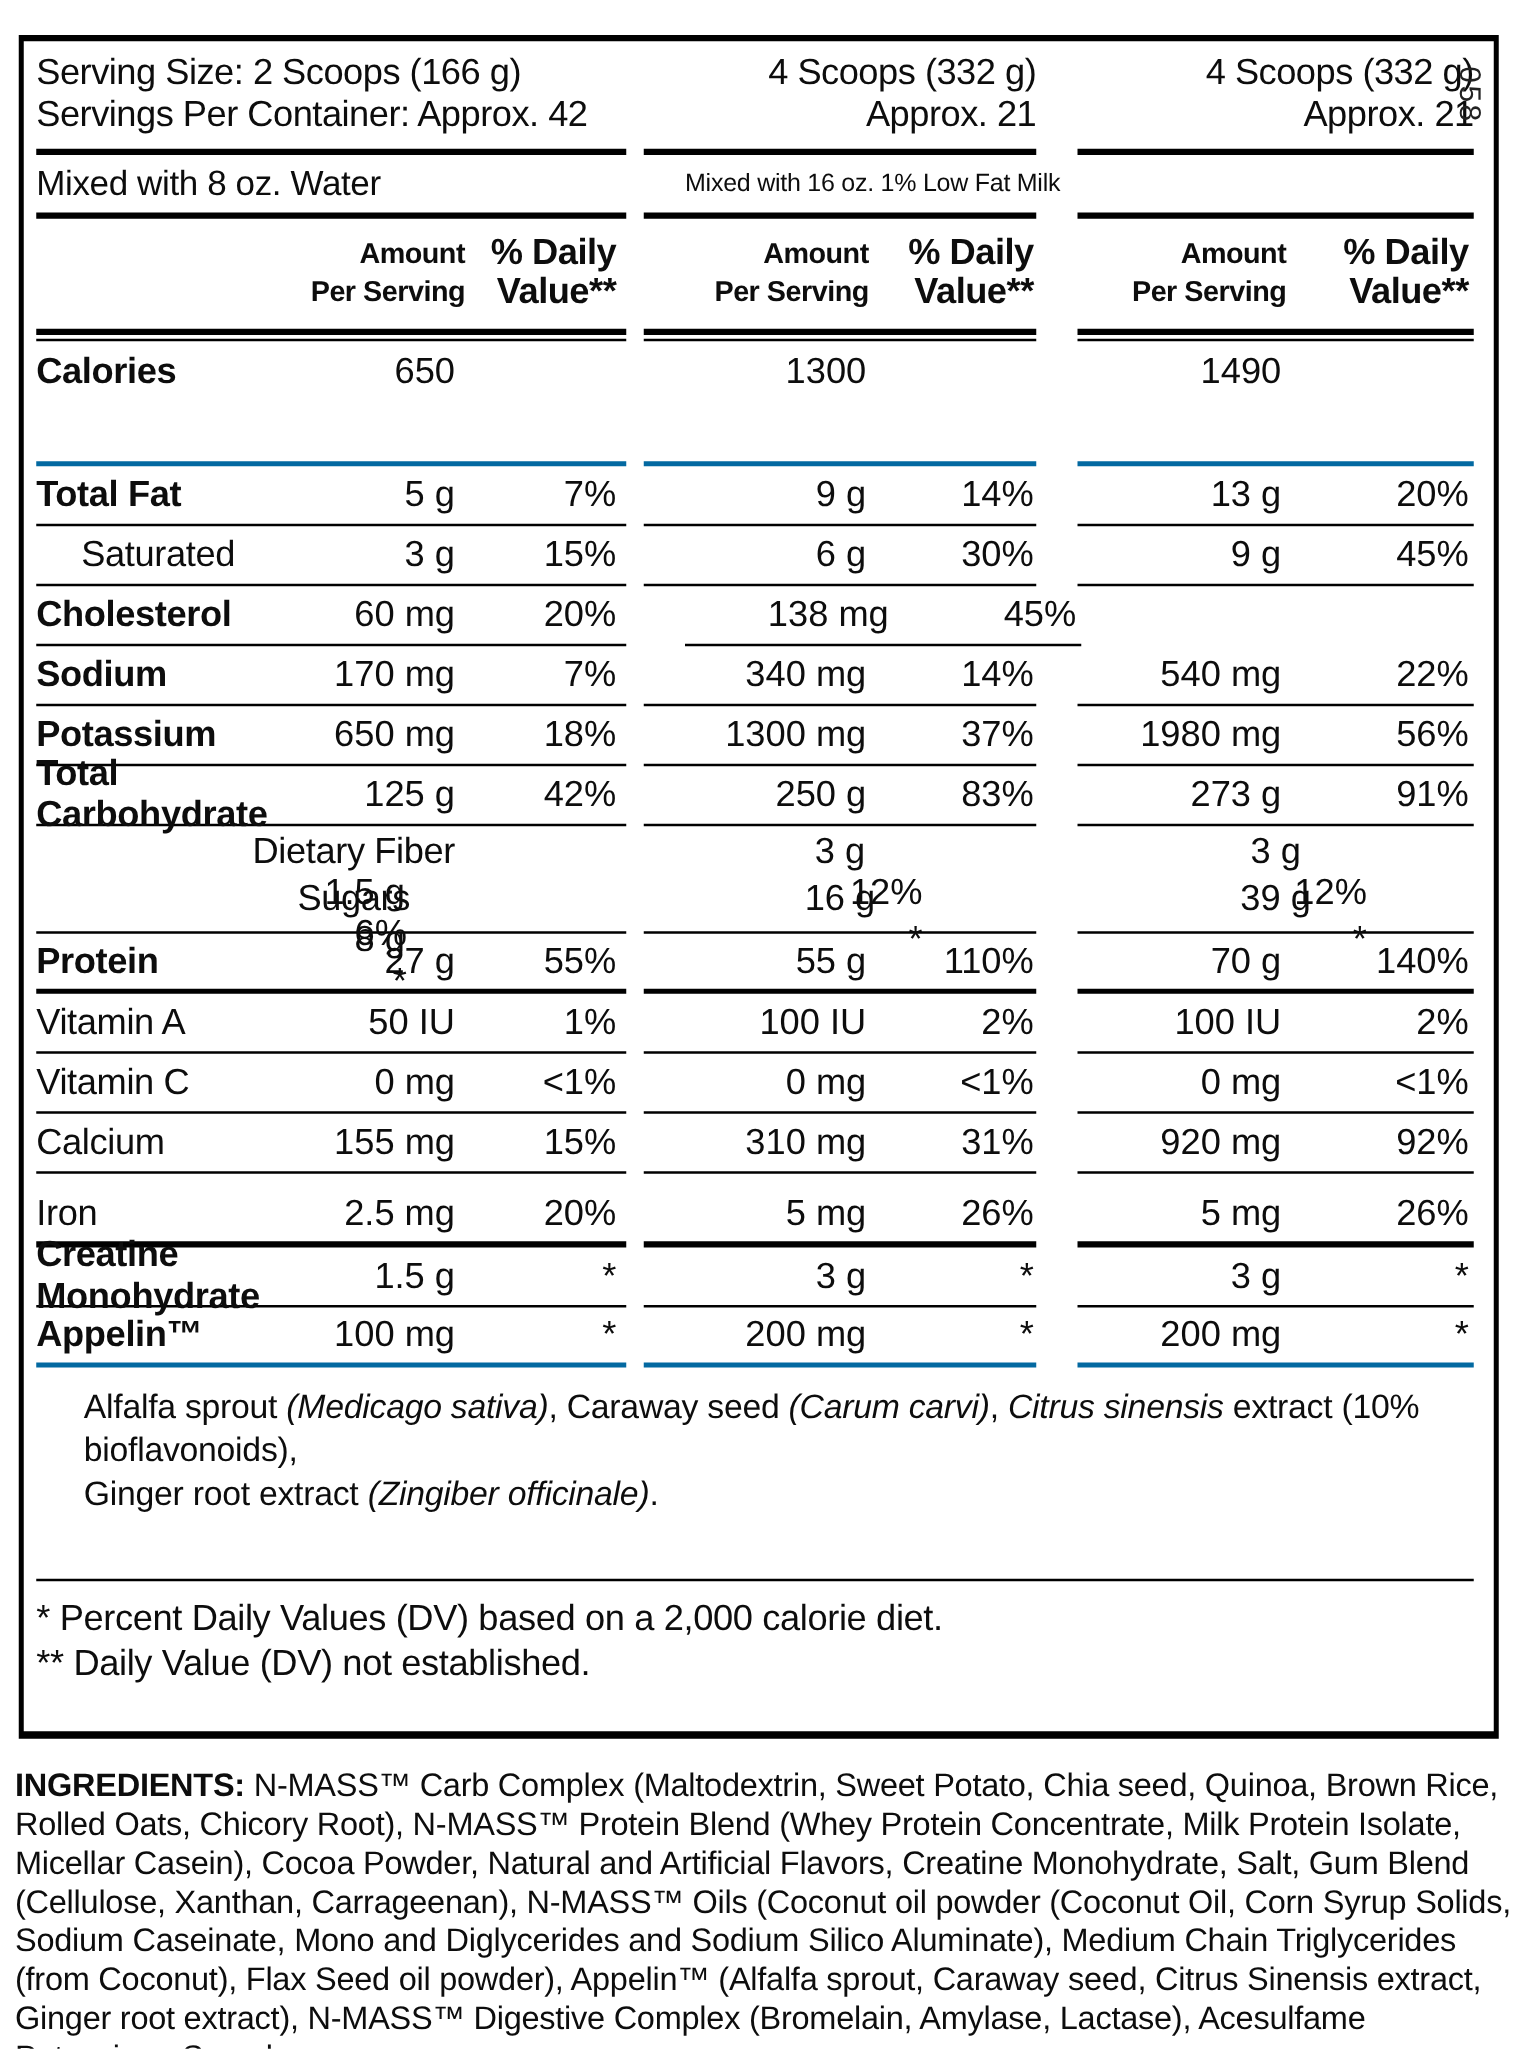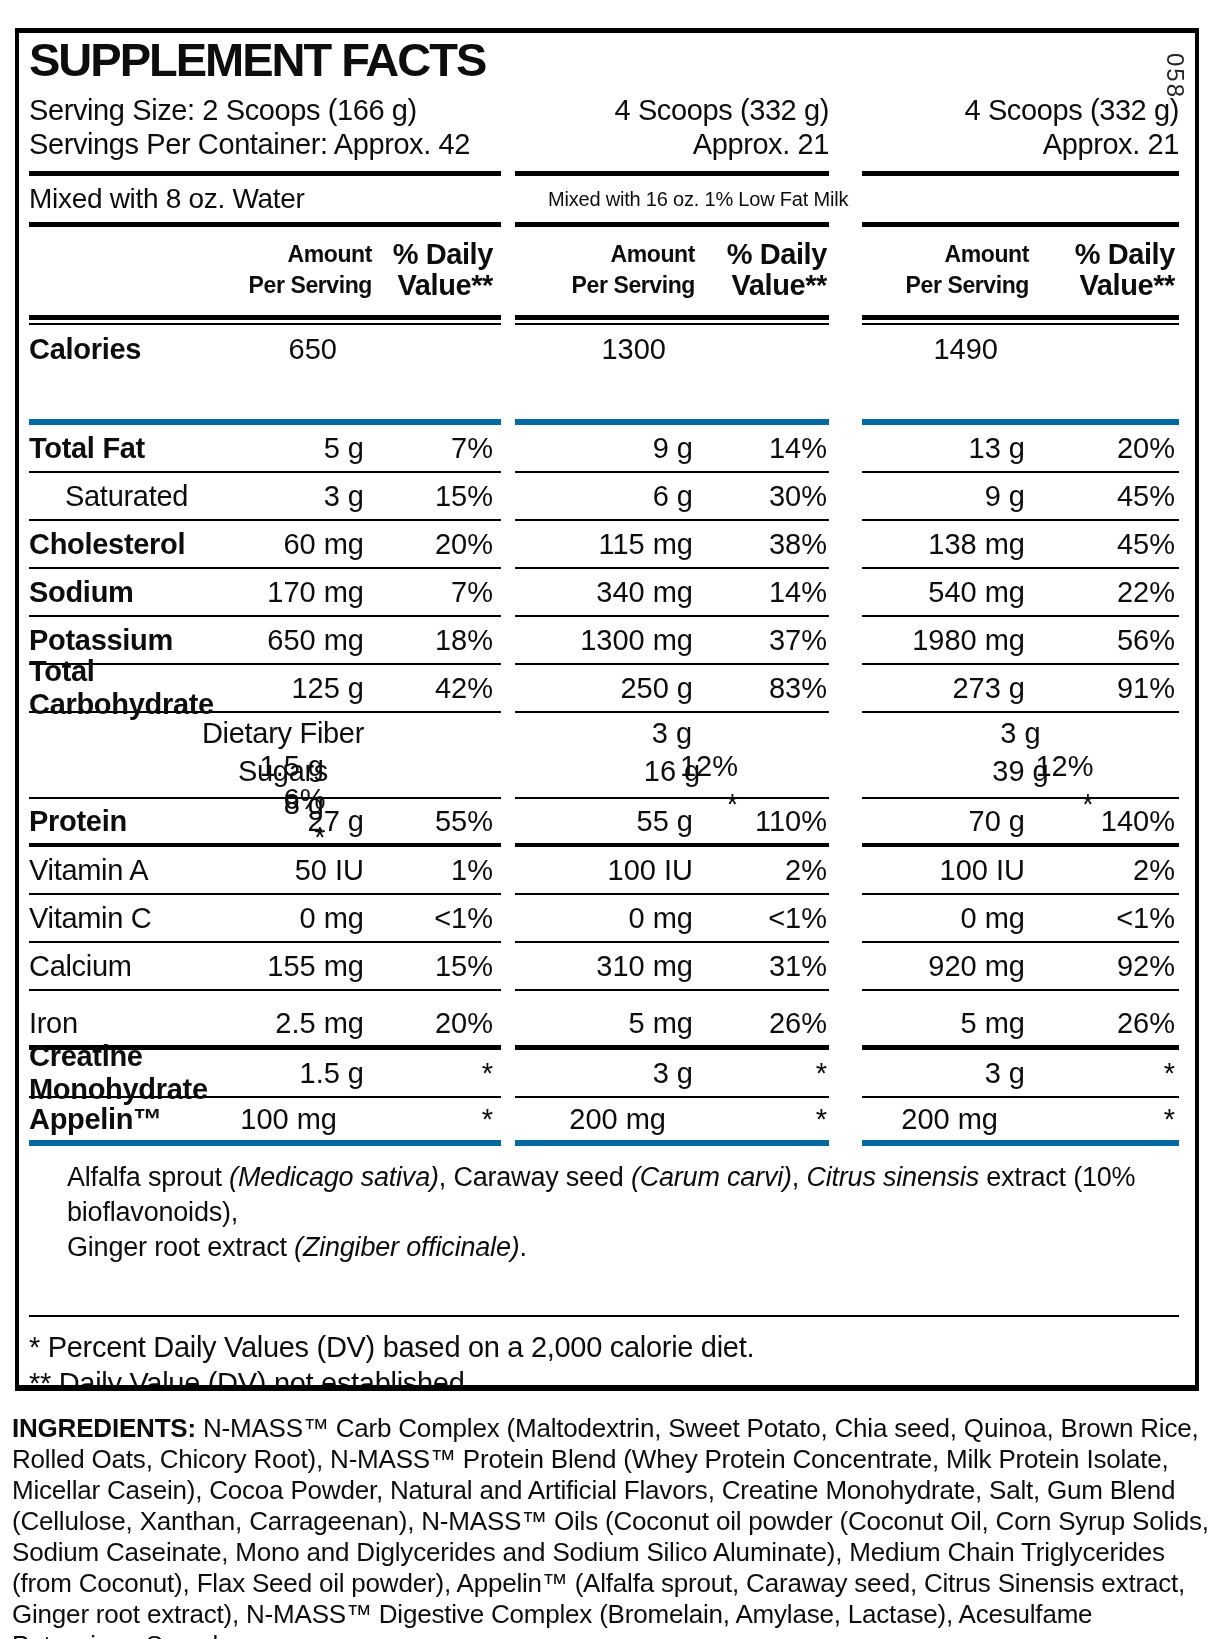--- a/index.html
+++ b/index.html
@@ -43,39 +43,38 @@
   .hdr .dvH{text-align:right;font-weight:bold;font-size:29px;line-height:31px;letter-spacing:-0.4px;}
   .hdr .g1 .dvH{width:129px;padding-right:8px;box-sizing:border-box;}
   .hdr .g2 .dvH{width:134px;padding-right:2px;box-sizing:border-box;}
   .hdr .g3 .dvH{width:150px;padding-right:4px;box-sizing:border-box;}
   
   .nrow .g{height:48px;}
   .cal .g{height:100px;align-items:flex-start;padding-top:8px;}
   .dbl .g{height:86px;flex-direction:column;justify-content:center;align-items:stretch;}
   .dbl .ln{display:flex;align-items:center;height:38px;flex-direction:column;}
   .sep2 .g{border-bottom:2px solid #000;}
-  .sep3 .g{border-bottom:6px solid #0369a1;gap:27px;}
+  .sep3 .g{border-bottom:4px solid #0369a1;}
   .sep4 .g{border-bottom:4px solid #000;}
   .sep5 .g{border-bottom:5px solid #000;margin-top:11px;}
   
   .botanical{margin:14px 0 0 38px;font-size:27px;line-height:35px;letter-spacing:-0.2px;}
   .it{font-style:italic;}
   .fullrule{margin-top:50px;height:2px;background:#000;}
   .notes{margin-top:12px;font-size:29px;line-height:36px;letter-spacing:-0.3px;}
   
   .ingredients{margin:22px 4px 0 12px;font-size:26px;line-height:31px;letter-spacing:-0.2px;}
   .ingredients .lead{font-weight:bold;}
 </style>
 </head>
 <body>
 
 <div class="box">
   <div class="code-vert">058</div>
 
-  <div class="title">SUPPLEMENT FACTS</div>
 
   <div class="sv">
     <div class="w1">
       <div class="cell">Serving Size: 2 Scoops (166 g)</div>
       <div class="cell">Servings Per Container: Approx. 42</div>
     </div>
     <div class="gapA"></div>
     <div class="w2">
       <div class="cell right">4 Scoops (332 g)</div>
       <div class="cell right">Approx. 21</div>
@@ -211,24 +210,20 @@
       </div>
   </div>
 
   <div class="t-row nrow sep2">
     <div class="g g1">
       <span class="lab bold">Cholesterol</span>
       <span class="amt">60 mg</span>
       <span class="dv">20%</span>
     </div>
     <div class="gapA"></div>
-    <div class="g g2">
-        <span class="amt">115 mg</span>
-        <span class="dv">38%</span>
-      </div>
     <div class="gapB"></div>
     <div class="g g3">
         <span class="amt">138 mg</span>
         <span class="dv">45%</span>
       </div>
   </div>
 
   <div class="t-row nrow sep2">
     <div class="g g1">
       <span class="lab bold">Sodium</span>

